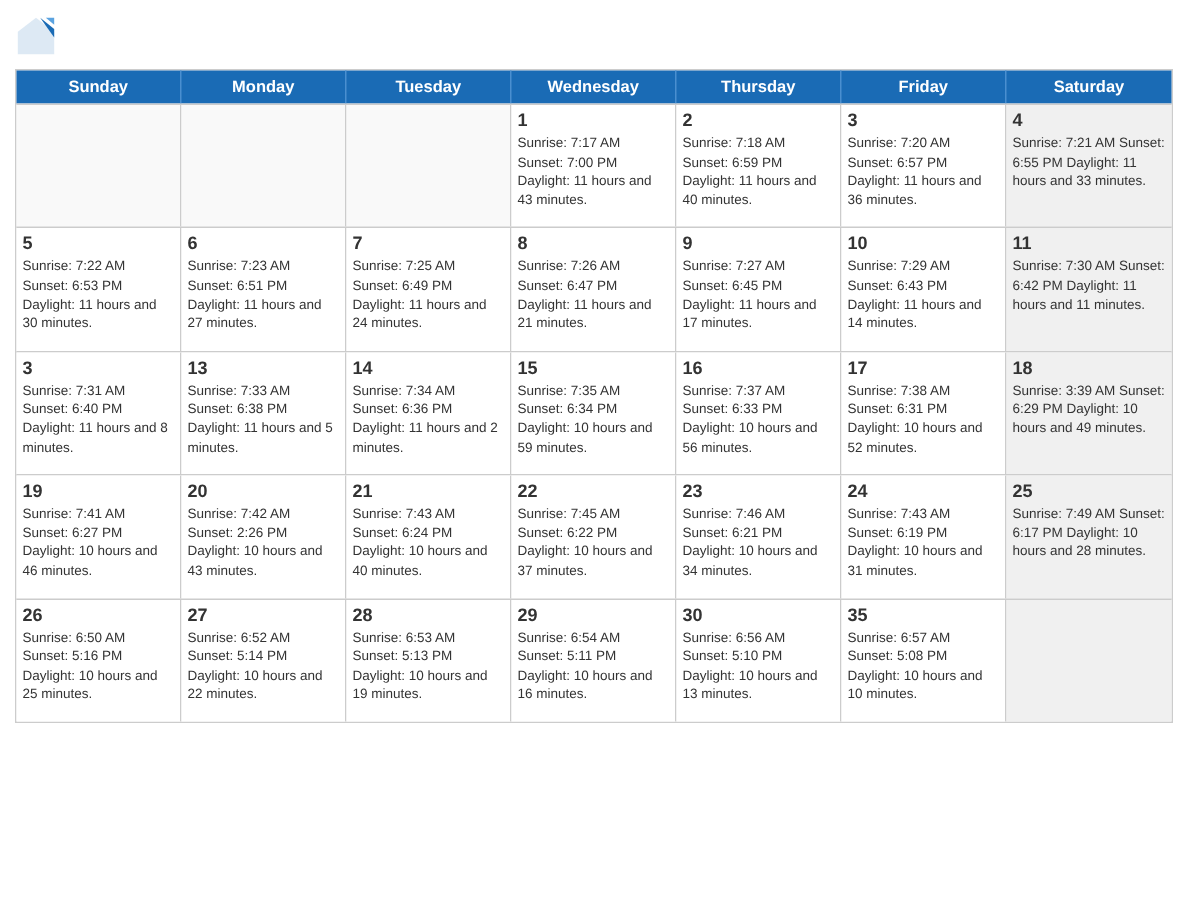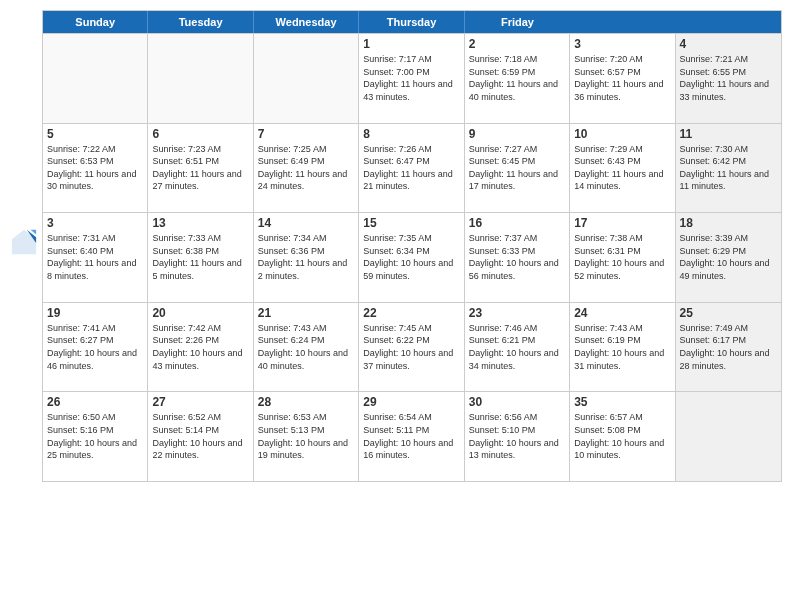--- a/index.html
+++ b/index.html
@@ -8,21 +8,21 @@
       background: #fff;
       width: 792px;
       height: 612px;
       overflow: hidden;
     }
     .container {
       width: 792px;
       height: 492px;
       padding: 10px;
       display: flex;
-      flex-direction: row;
+      flex-direction: column;
     }
     .header {
       display: flex;
       justify-content: space-between;
       align-items: center;
       margin-bottom: 8px;
     }
     .logo {
       display: flex;
       align-items: center;
@@ -127,24 +127,26 @@
     </div>
     <div class="title-area">
       <div class="month-title"></div>
       <div class="subtitle"></div>
     </div>
   </div>
 
   <div class="calendar">
     <div class="day-headers">
     <div class="day-header">Sunday</div>
+        <div class="day-header">Monday</div>
         <div class="day-header">Tuesday</div>
         <div class="day-header">Wednesday</div>
         <div class="day-header">Thursday</div>
         <div class="day-header">Friday</div>
+        <div class="day-header">Saturday</div>
       </div>
     <div class="weeks">
     <div class="week-row">
           <div class="day-cell empty"></div>
           <div class="day-cell empty"></div>
           <div class="day-cell empty"></div>
           <div class="day-cell">
             <div class="day-number">1</div>
             <div class="day-info">Sunrise: 7:17 AM
 Sunset: 7:00 PM

